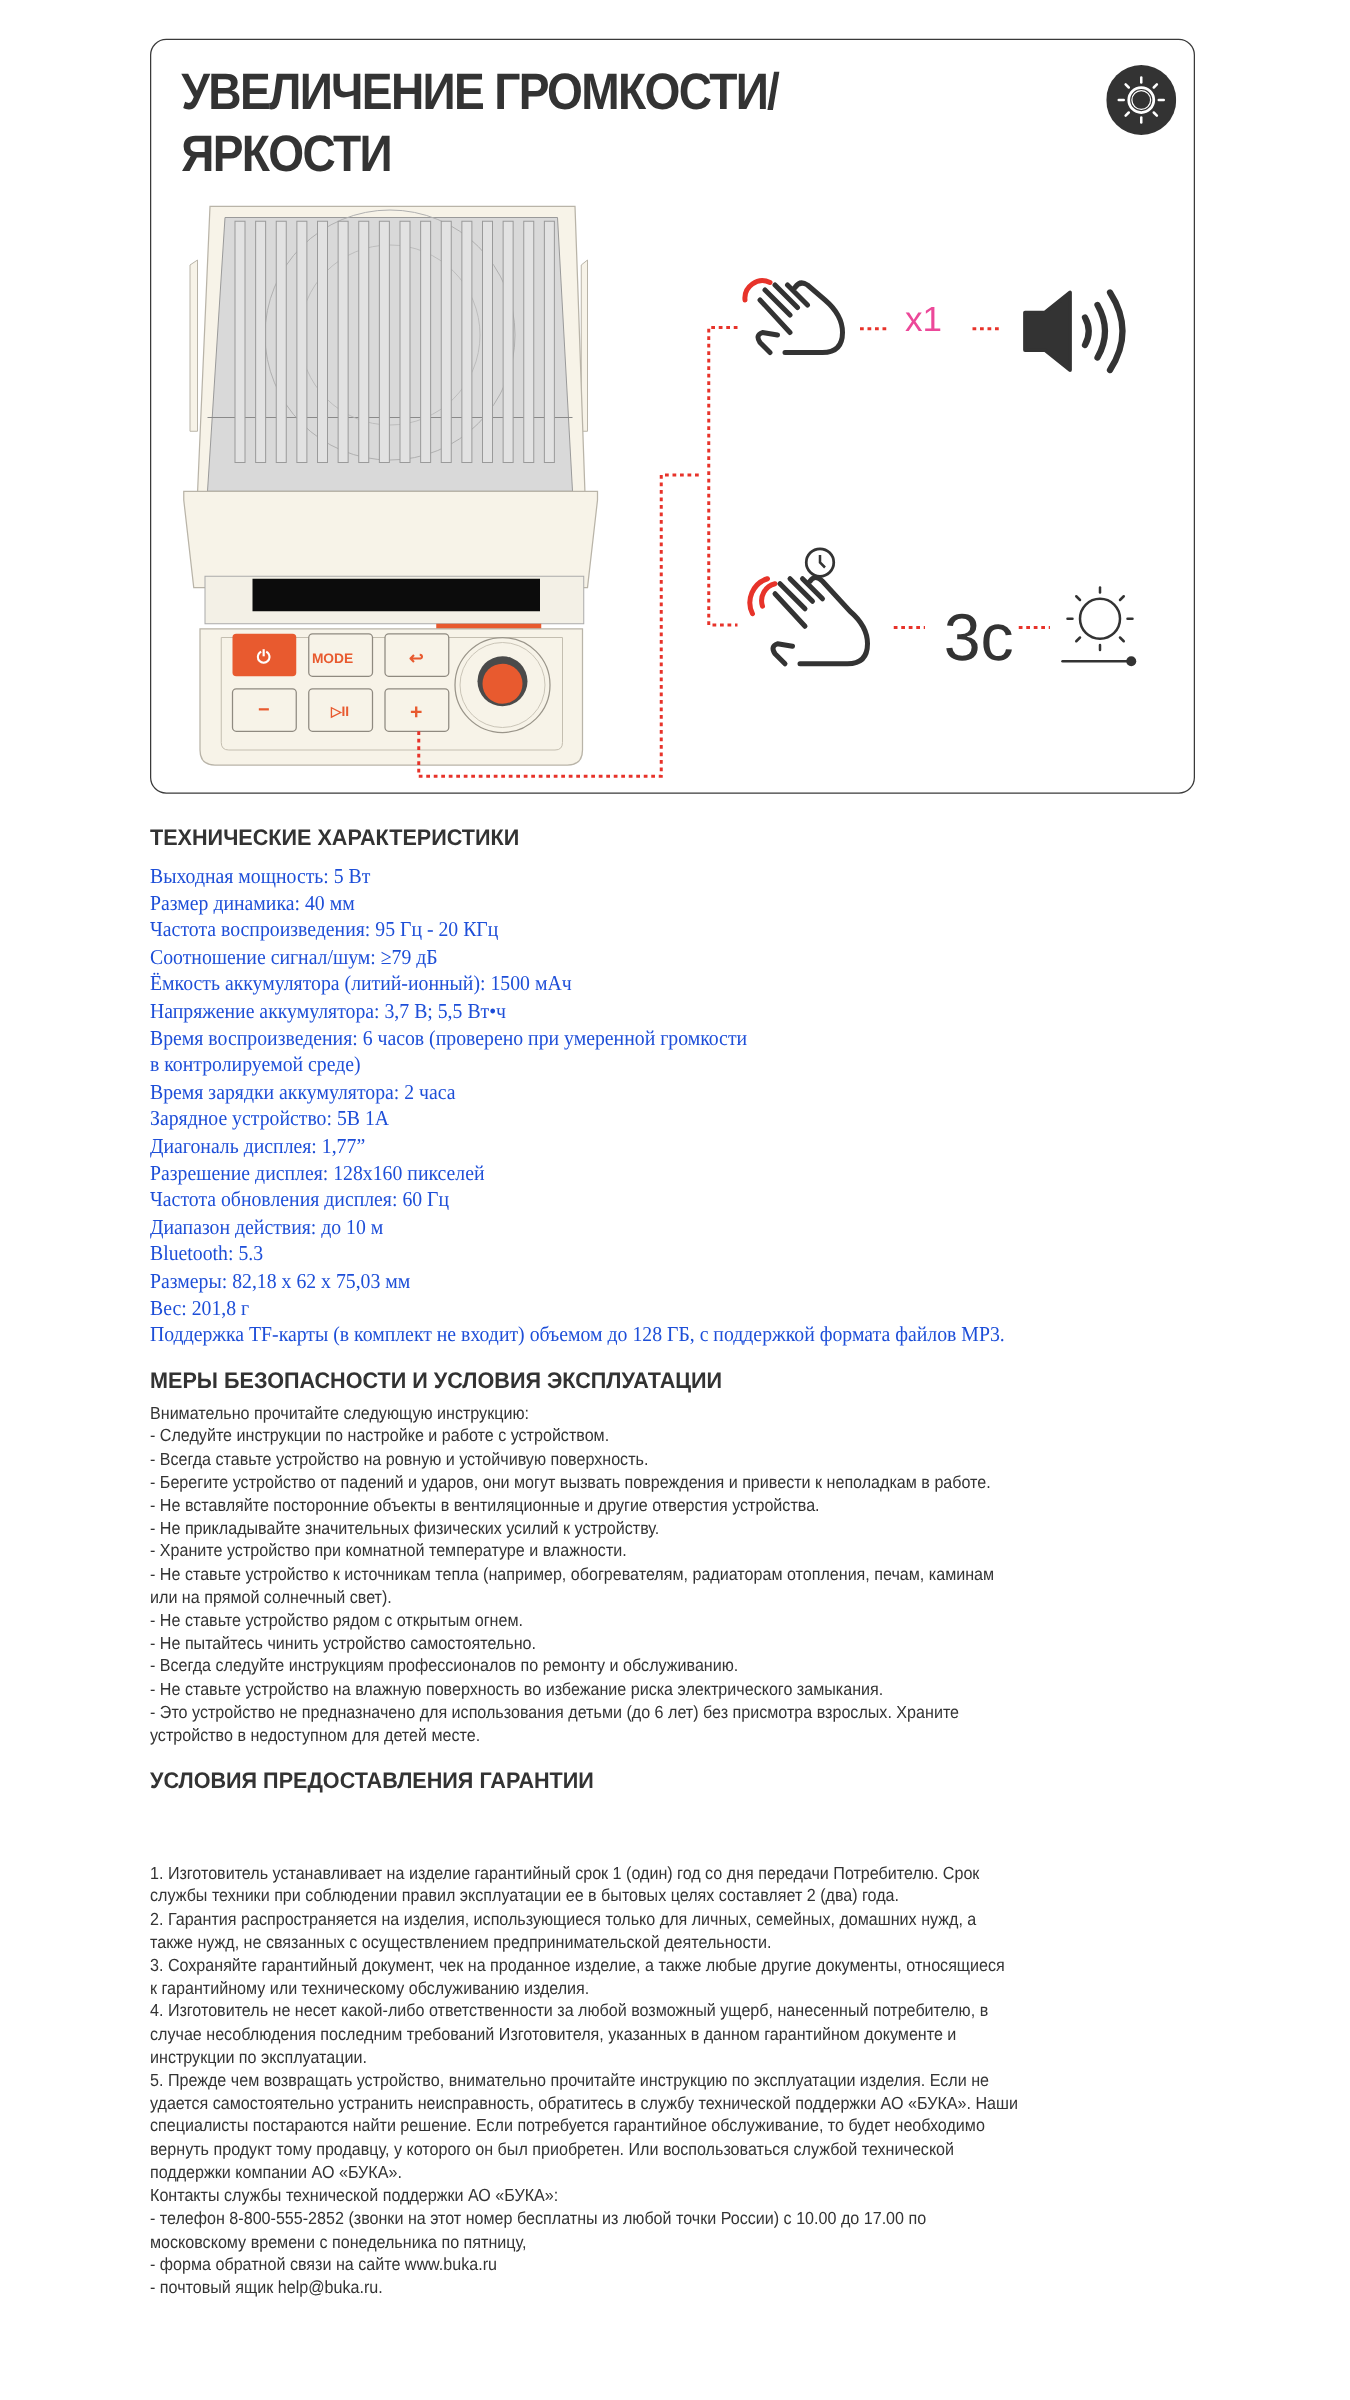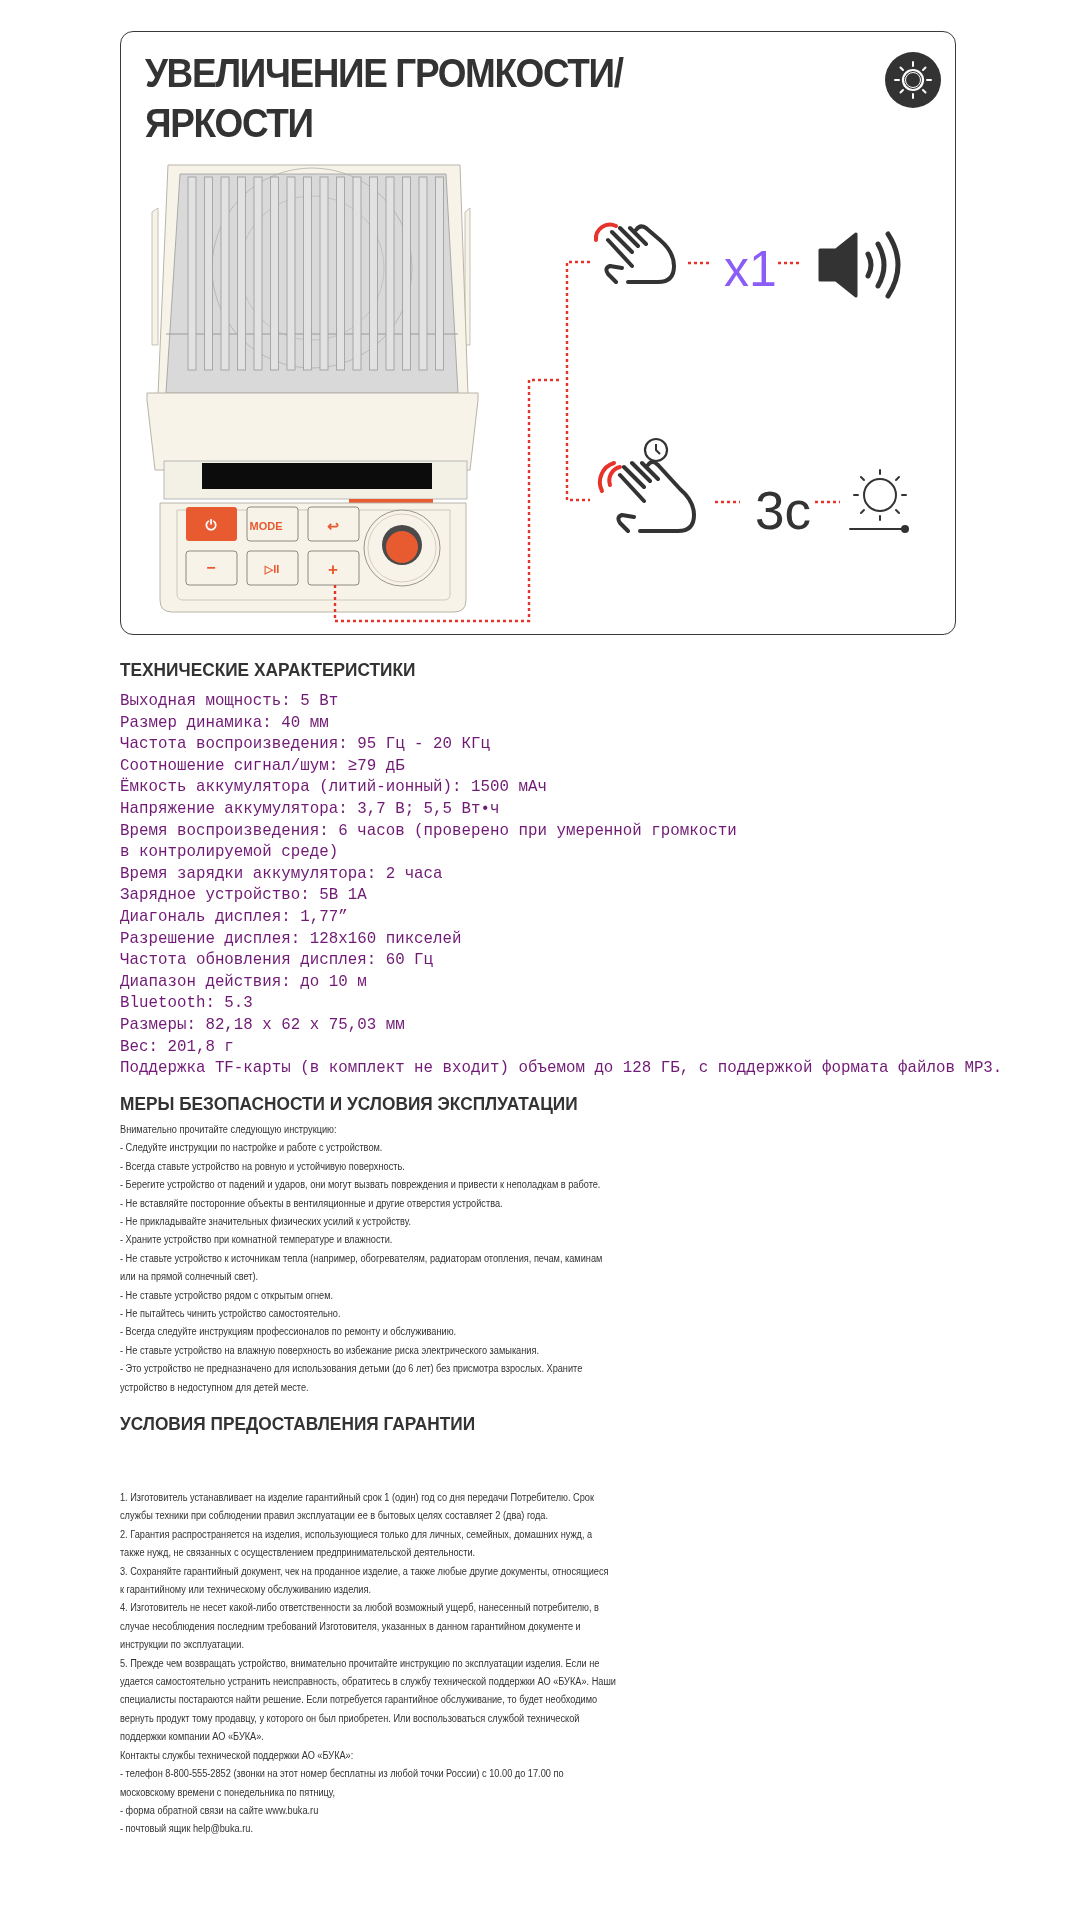--- a/index.html
+++ b/index.html
@@ -2,26 +2,26 @@
 <html><head>
 <meta charset="utf-8">
 <style>
   html, body { margin:0; padding:0; background:#ffffff; }
   body { width:1080px; height:1920px; position:relative; overflow:hidden; font-family:"Liberation Sans", sans-serif; color:#333333; }
   .box { position:absolute; left:120px; top:31px; width:836px; height:604px; border:1.5px solid #3a3a3a; border-radius:13px; box-sizing:border-box; }
   .title { position:absolute; left:145px; top:48px; margin:0; font-family:"Liberation Sans", sans-serif; font-weight:bold; font-size:41px; line-height:50px; color:#333333; letter-spacing:-1.5px; transform:scaleX(0.9); transform-origin:left top; }
   .title span { display:block; }
   .mode-icon { position:absolute; left:885px; top:52px; width:56px; height:56px; }
   .diagram { position:absolute; left:0; top:0; width:1080px; height:660px; }
-  .lbl-x1 { position:absolute; left:724px; top:240px; font-size:50px; color:#8b5cf6; font-family:"Liberation Sans", sans-serif; }
+  .lbl-x1 { position:absolute; left:724px; top:240px; font-size:28px; color:#ec4899; font-family:"Liberation Sans", sans-serif; }
   .lbl-3c { position:absolute; left:755px; top:480px; font-size:53px; color:#333; font-family:"Liberation Sans", sans-serif; }
   .h2 { position:absolute; left:120px; margin:0; font-weight:bold; font-size:18px; color:#333; font-family:"Liberation Sans", sans-serif; transform:scaleX(0.96); transform-origin:left top; }
-  .specs { position:absolute; left:120px; top:690px; font-size:17px; line-height:21.6px; color:#701a75; font-family:Liberation Mono, monospace; }
+  .specs { position:absolute; left:120px; top:690px; font-size:17px; line-height:21.6px; color:#1d4ed8; font-family:Liberation Serif, serif; }
   .specs div { white-space:nowrap; transform:scaleX(0.93); transform-origin:left top; }
-  .para { position:absolute; left:120px; width:880px; font-size:10px; line-height:18.4px; color:#333; font-family:"Liberation Sans", sans-serif; }
+  .para { position:absolute; left:120px; width:880px; font-size:14px; line-height:18.4px; color:#333; font-family:"Liberation Sans", sans-serif; }
   .para div { white-space:nowrap; transform:scaleX(0.92); transform-origin:left top; }
   .btnlbl { font-family:"Liberation Sans", sans-serif; font-weight:bold; }
 </style>
 </head>
 <body>
 
 <div class="box"></div>
 
 <h1 class="title">
   <span>УВЕЛИЧЕНИЕ ГРОМКОСТИ/</span>

